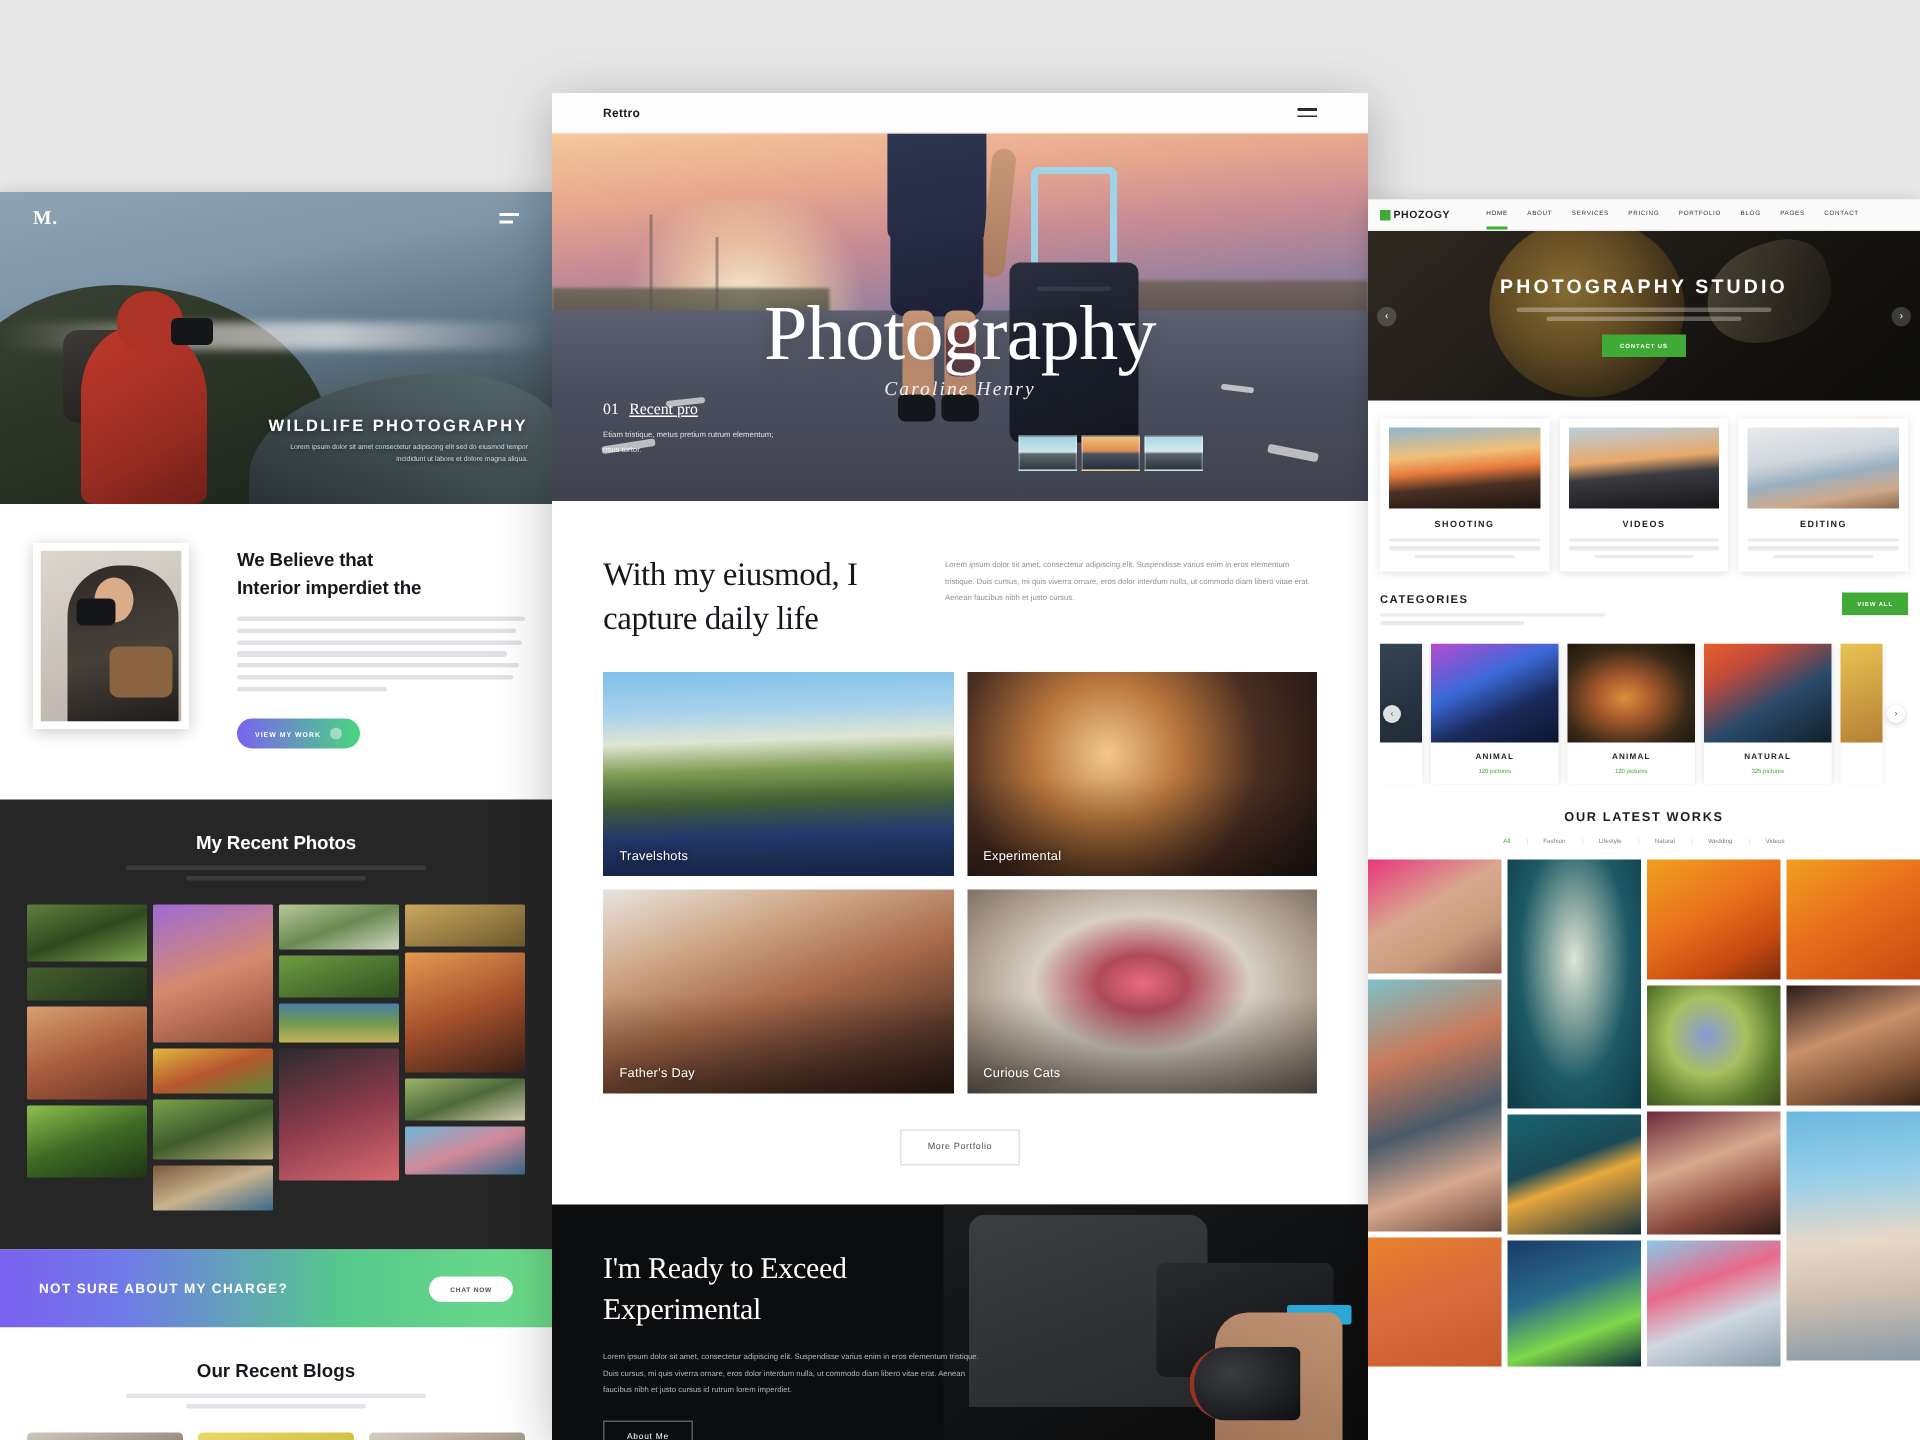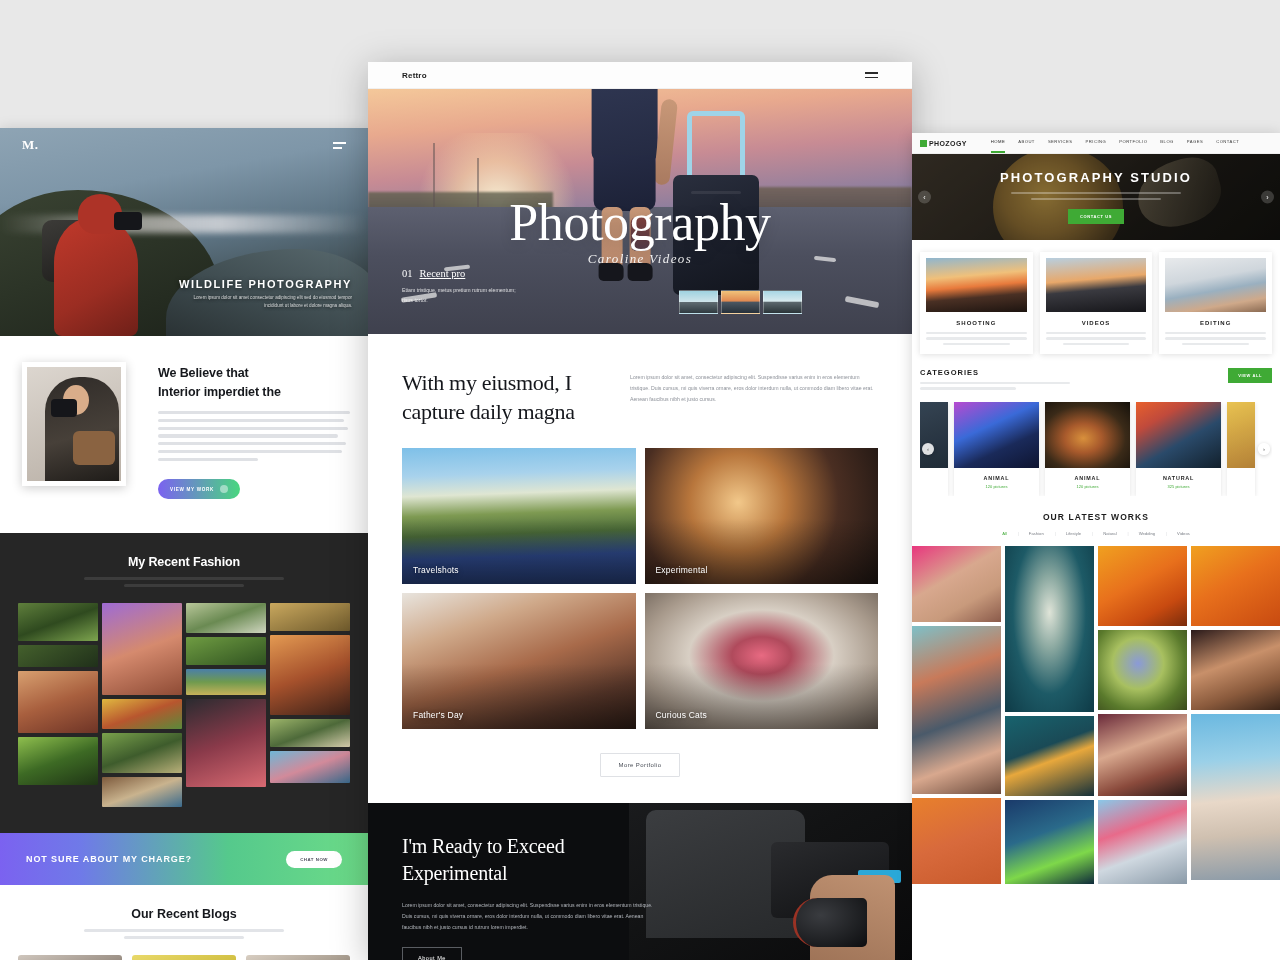--- a/index.html
+++ b/index.html
@@ -264,21 +264,21 @@
     height:21px; background:#fafafa; display:flex; align-items:center;
     padding:0 8px; gap:10px; border-bottom:1px solid #eee;
   }
   .r-brand { display:flex; align-items:center; gap:2px; font-size:7px; font-weight:700; color:#1e1e1e; letter-spacing:.4px; }
   .r-brand .mark { width:7px; height:7px; background:#3faa35; display:inline-block; }
   .r-menu { display:flex; gap:13px; margin-left:14px; }
   .r-menu a { font-size:4.2px; color:#3a3a3a; letter-spacing:.45px; text-decoration:none; position:relative; padding-bottom:4px; cursor:pointer; }
   .r-menu a.active { color:#1a1a1a; }
   .r-menu a.active:after { content:""; position:absolute; left:0; right:0; bottom:-5px; height:2px; background:#3faa35; }
 
-  .r-hero { position:relative; height:86px; overflow:hidden;
+  .r-hero { position:relative; height:113px; overflow:hidden;
     background:linear-gradient(140deg,#4a4034 0%,#362f26 34%,#1d1a16 66%,#11100e 100%); }
   .r-hero .bee {
     position:absolute; left:22%; top:-8%; width:130px; height:120px;
     background:radial-gradient(ellipse at 40% 40%,#e0b352 0%,#a8803a 38%,#5d4724 70%,#2a2014 100%);
     border-radius:50%; filter:blur(.4px);
   }
   .r-hero .wing {
     position:absolute; right:16%; top:8%; width:84px; height:64px;
     background:linear-gradient(120deg,rgba(220,200,160,.45),rgba(90,78,56,.2));
     border-radius:60% 40% 50% 50%; transform:rotate(-16deg);
@@ -391,21 +391,21 @@
           <div class="l-line" style="width:52%"></div>
         </div>
         <button class="l-btn-grad">
           <span>VIEW MY WORK</span>
           <span class="dot"></span>
         </button>
       </div>
     </div>
 
     <div class="l-recent">
-      <h2>My Recent Fashion</h2>
+      <h2>My Recent Photos</h2>
       <div class="l-sub">
         <div class="l-line"></div>
           <div class="l-line"></div>
       </div>
       <div class="l-grid">
         <div class="l-col">
           <div class="l-ph ph" style="height:38px;background:linear-gradient(160deg,#5f7f3c,#2f4a1f,#7ea54f)"></div>
           <div class="l-ph ph" style="height:22px;background:linear-gradient(150deg,#44602c,#20301a)"></div>
           <div class="l-ph ph" style="height:62px;background:linear-gradient(160deg,#d8a070,#a85f3e,#6e3426)"></div>
           <div class="l-ph ph" style="height:48px;background:linear-gradient(160deg,#8fbf4e,#3d6a24,#1f3515)"></div>
@@ -481,40 +481,40 @@
         <div class="tattoo"></div>
         <div class="shoe a"></div>
         <div class="shoe b"></div>
       </div>
       <div class="bag">
         <div class="handle"></div>
         <div class="seam"></div>
       </div>
 
       <h1>Photography</h1>
-      <div class="c-sig">Caroline Videos</div>
+      <div class="c-sig">Caroline Henry</div>
 
       <div class="c-heroinfo">
         <div class="row">
           <span class="num">01</span>
           <span class="lnk">Recent pro</span>
         </div>
         <p>Etiam tristique, metus pretium rutrum elementum; risus tortor.</p>
       </div>
 
       <div class="c-thumbs">
         <div class="c-thumb ph" style="background:linear-gradient(180deg,#9fd2e0 0%,#cfe4ea 48%,#5e6a70 52%,#2f3a40 100%)"></div>
         <div class="c-thumb ph" style="background:linear-gradient(180deg,#f0c27a 0%,#e08a52 45%,#4a5560 52%,#26303a 100%)"></div>
         <div class="c-thumb ph" style="background:linear-gradient(180deg,#a8d6e4 0%,#d8eaee 46%,#5a666c 52%,#2a3438 100%)"></div>
       </div>
     </div>
 
     <div class="c-body">
       <div class="c-head">
-        <h2><span>With my eiusmod, I</span><br><span>capture daily magna</span></h2>
+        <h2><span>With my eiusmod, I</span><br><span>capture daily life</span></h2>
         <p>Lorem ipsum dolor sit amet, consectetur adipiscing elit. Suspendisse varius enim in eros elementum tristique. Duis cursus, mi quis viverra ornare, eros dolor interdum nulla, ut commodo diam libero vitae erat. Aenean faucibus nibh et justo cursus.</p>
       </div>
 
       <div class="c-grid">
         <div class="c-card ph" style="height:136px;background:linear-gradient(178deg,#7ec0e8 0%,#a8d2ec 20%,#dfe6d2 34%,#7e9a52 48%,#4a6a38 62%,#2f4a8c 78%,#243a6e 100%)">
           <div class="shade"></div>
           <div class="lbl">Travelshots</div>
         </div>
         <div class="c-card ph" style="height:136px;background:radial-gradient(circle at 40% 40%,#f2c88a 0%,#b8763c 30%,#4a2e22 62%,#1d1512 100%)">
           <div class="shade"></div>

